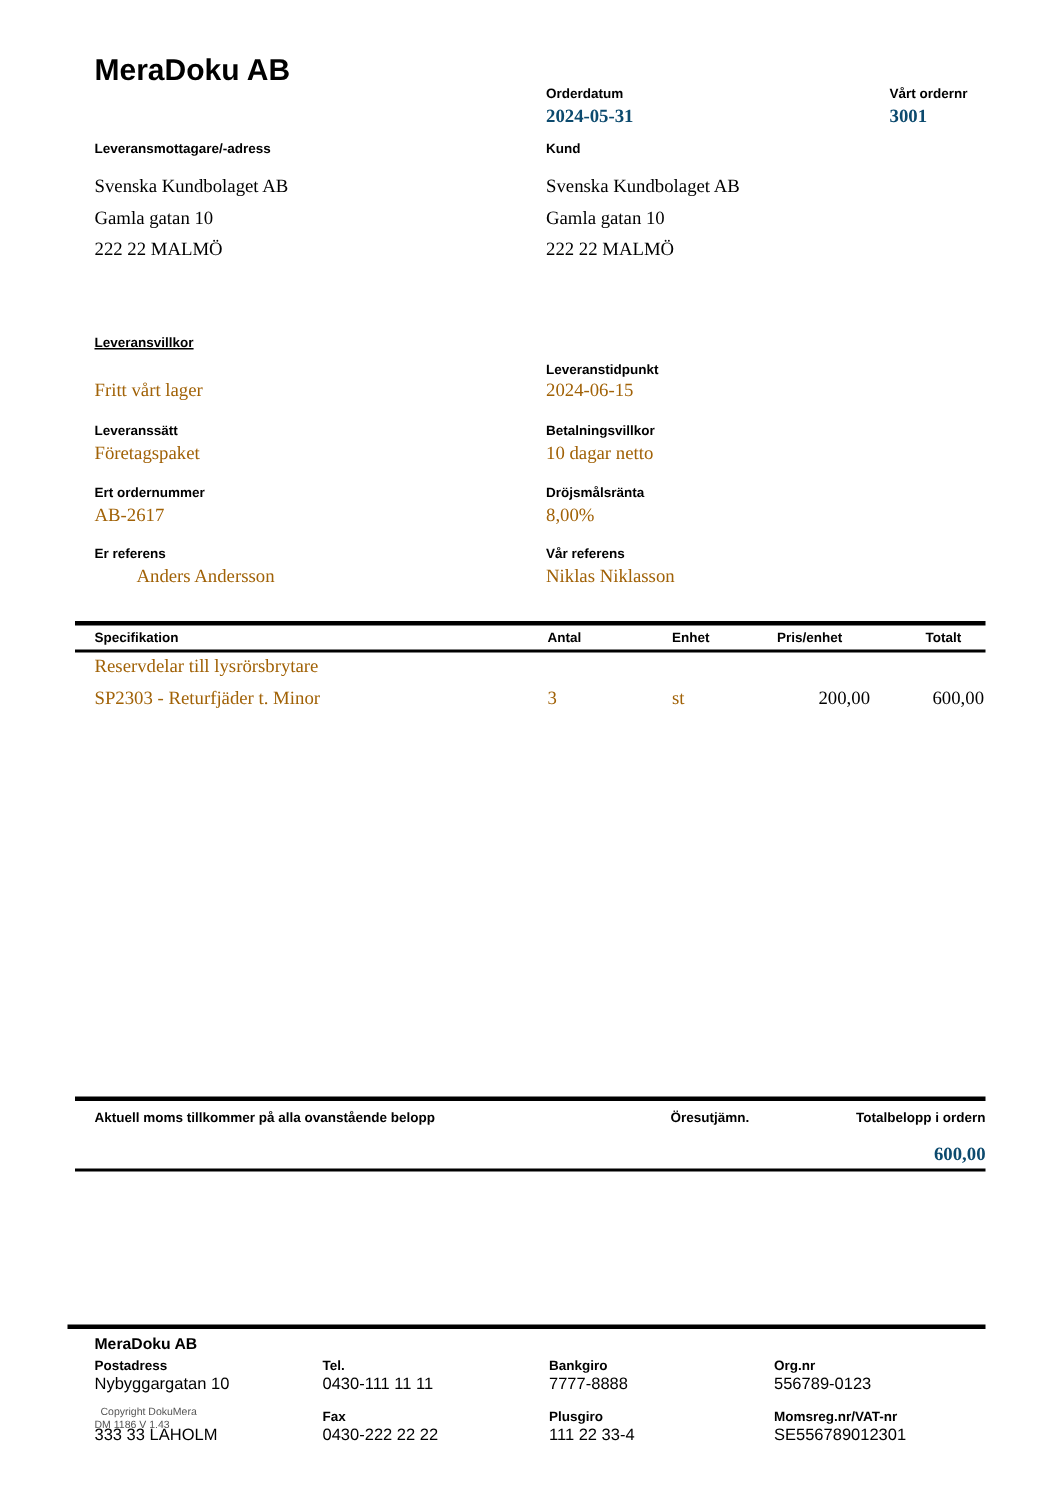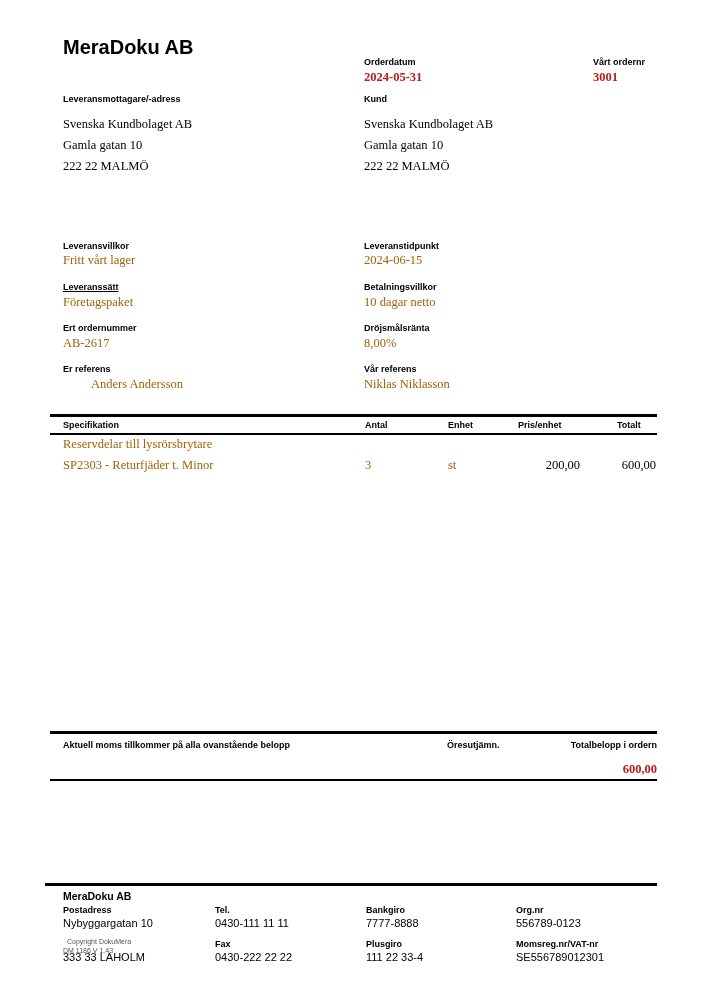--- a/index.html
+++ b/index.html
@@ -1,21 +1,21 @@
 <!DOCTYPE html>
 <html><head>
 <meta charset="utf-8">
 <title>Orderbekräftelse</title>
 <style>
   html,body{margin:0;padding:0;background:#fff;}
   .page{position:relative;width:707px;height:1000px;background:#ffffff;overflow:hidden;
         font-family:"Liberation Sans",sans-serif;color:#000;}
   .lbl{position:absolute;font:bold 9px/1.15 "Liberation Sans",sans-serif;color:#000;white-space:nowrap;}
   .serif{position:absolute;font:12.5px/1.25 "Liberation Serif",serif;color:#a16207;white-space:nowrap;}
-  .serif-b{position:absolute;font:bold 12.5px/1.25 "Liberation Serif",serif;color:#b91c1c;white-space:nowrap;}
+  .serif-b{position:absolute;font:bold 12.5px/1.25 "Liberation Serif",serif;color:#0c4a6e;white-space:nowrap;}
   .rule{position:absolute;background:#000;}
   .brand{position:absolute;left:63px;top:36px;font:bold 20px/1.1 "Liberation Sans",sans-serif;}
   .doc-title{position:absolute;left:364px;top:36px;font:bold 14.5px/1.1 "Liberation Sans",sans-serif;
              letter-spacing:5px;white-space:nowrap;}
   .addr{position:absolute;font:12.5px/21px "Liberation Serif",serif;white-space:nowrap;}
   .num-r{position:absolute;text-align:right;font:12.5px/1.25 "Liberation Serif",serif;white-space:nowrap;}
   .foot-lbl{position:absolute;font:bold 9px/1.15 "Liberation Sans",sans-serif;white-space:nowrap;}
   .foot-val{position:absolute;font:11px/1.2 "Liberation Sans",sans-serif;white-space:nowrap;}
   .foot-co{position:absolute;font:bold 10.5px/1.2 "Liberation Sans",sans-serif;}
   .copyright{position:absolute;font:7px/1.25 "Liberation Sans",sans-serif;color:#555;white-space:nowrap;}
@@ -39,26 +39,26 @@
     <div>Svenska Kundbolaget AB</div>
     <div>Gamla gatan 10</div>
     <div>222 22 MALMÖ</div>
   </div>
   <div class="addr" style="left:364px;top:114px;">
     <div>Svenska Kundbolaget AB</div>
     <div>Gamla gatan 10</div>
     <div>222 22 MALMÖ</div>
   </div>
 
-  <div class="lbl" style="left:63px;top:241px;">Leveransvillkor</div>
+  <div class="lbl" style="left:63px;top:223px;text-decoration:underline;">Leveransvillkor</div>
   <div class="serif" style="left:63px;top:253px;">Fritt vårt lager</div>
   <div class="lbl" style="left:364px;top:241px;">Leveranstidpunkt</div>
   <div class="serif" style="left:364px;top:253px;">2024-06-15</div>
 
-  <div class="lbl" style="left:63px;top:282px;text-decoration:underline;">Leveranssätt</div>
+  <div class="lbl" style="left:63px;top:282px;">Leveranssätt</div>
   <div class="serif" style="left:63px;top:295px;">Företagspaket</div>
   <div class="lbl" style="left:364px;top:282px;">Betalningsvillkor</div>
   <div class="serif" style="left:364px;top:295px;">10 dagar netto</div>
 
   <div class="lbl" style="left:63px;top:323px;">Ert ordernummer</div>
   <div class="serif" style="left:63px;top:336px;">AB-2617</div>
   <div class="lbl" style="left:364px;top:323px;">Dröjsmålsränta</div>
   <div class="serif" style="left:364px;top:336px;">8,00%</div>
 
   <div class="lbl" style="left:63px;top:364px;">Er referens</div>

